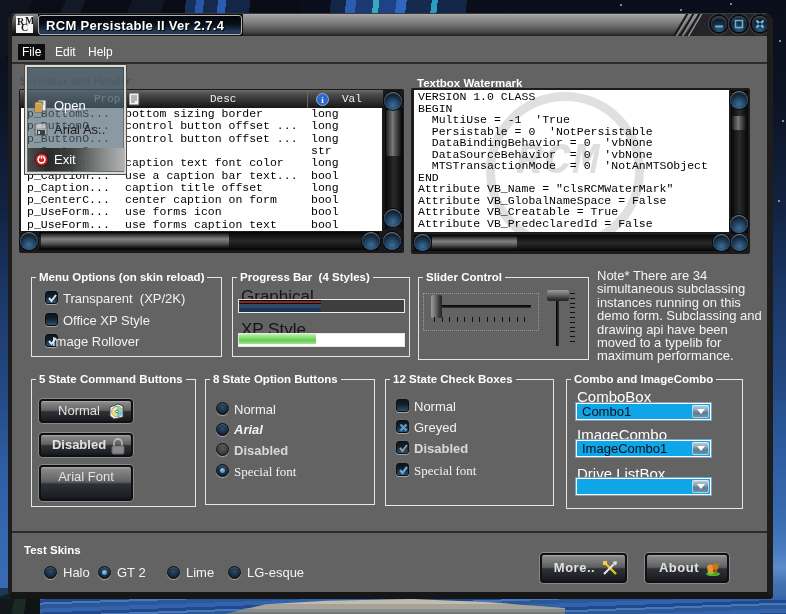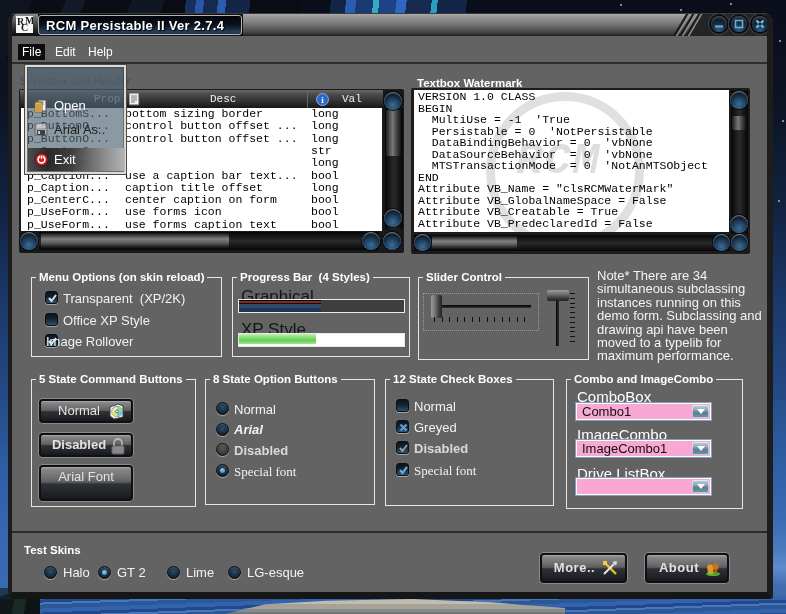--- a/index.html
+++ b/index.html
@@ -96,21 +96,21 @@
  linear-gradient(180deg,#0a0a0a 0 1px,#8a2420 1px 3px,#101010 3px 4px,#2c4a6a 4px 8px,#1e3450 8px 12px)}
 #pgXP{left:238px;top:333px;width:167px;height:14px;border:1px solid #e8e8e8;background:#fff}
 #pgXPFill{position:absolute;left:0;top:0;width:77px;height:10px;background:
  linear-gradient(180deg,#c4f0b6 0%,#8ee07c 30%,#66cc55 65%,#9ce88e 100%)}
 .dlab{position:absolute;font-size:17px;color:#141414}
 
 #sldFocus{left:423px;top:293px;width:116px;height:38px;border:1px dotted #9a9a9a}
 .stickh{position:absolute;width:1px;height:5px;background:#101010}
 .stickv{position:absolute;width:5px;height:1px;background:#101010}
 
-.combo{position:absolute;width:137px;height:19px;background:#f9a8d4;border:1px solid #7fa0b8;
+.combo{position:absolute;width:137px;height:19px;background:#0ea5e9;border:1px solid #7fa0b8;
  box-shadow:inset 0 0 0 1px #fff;font-size:13px;color:#101010;line-height:17px;padding-left:6px}
 .combtn{position:absolute;right:2px;top:2px;width:17px;height:13px;border-radius:2px;
  background:linear-gradient(180deg,#c4d4de 0%,#8fabbc 35%,#597d92 60%,#7195a8 100%);
  box-shadow:inset 0 0 0 1px rgba(255,255,255,.55)}
 .combtn::after{content:"";position:absolute;left:4.5px;top:4px;border-left:4px solid transparent;border-right:4px solid transparent;border-top:5px solid #fff}
 .slab{position:absolute;font-size:15px;color:#fff}
 
 #fmenu{left:25px;top:65px;width:101px;height:109px;z-index:50;background:rgba(79,100,116,.66);
  border:2px solid #dedcd2;box-shadow:0 0 0 1px #4a4a4a, inset 0 0 0 1px rgba(40,50,60,.4)}
 .fitem{position:absolute;left:0;width:100%;height:24px;font-size:13px;color:#fff;line-height:24px}
@@ -199,21 +199,21 @@
         <circle cx="6.5" cy="6.5" r="6" fill="#2a6acc" stroke="#9ac"></circle>
         <text x="6.5" y="10" font-size="9" font-weight="bold" fill="#fff" text-anchor="middle" font-family="Liberation Serif">i</text>
       </svg>
     <span style="position:absolute;left:322px">Val</span>
   </div>
   <div id="lvRows">
     <div class="lvrow" style="top:0px"><span class="c1">p_BottomS...</span><span class="c2">bottom sizing border</span><span class="c3">long</span></div>
     <div class="lvrow" style="top:12.3px"><span class="c1">p_ButtonO...</span><span class="c2">control button offset ...</span><span class="c3">long</span></div>
     <div class="lvrow" style="top:24.6px"><span class="c1">p_ButtonO...</span><span class="c2">control button offset ...</span><span class="c3">long</span></div>
     <div class="lvrow" style="top:36.9px"><span class="c1">p_CustomC...</span><span class="c3">str</span></div>
-    <div class="lvrow" style="top:49.2px"><span class="c1">p_Caption...</span><span class="c3">long</span></div>
+    <div class="lvrow" style="top:49.2px"><span class="c1">p_Caption...</span><span class="c2">caption text font color</span><span class="c3">long</span></div>
     <div class="lvrow" style="top:61.5px"><span class="c1">p_Caption...</span><span class="c2">use a caption bar text...</span><span class="c3">bool</span></div>
     <div class="lvrow" style="top:73.8px"><span class="c1">p_Caption...</span><span class="c2">caption title offset</span><span class="c3">long</span></div>
     <div class="lvrow" style="top:86.1px"><span class="c1">p_CenterC...</span><span class="c2">center caption on form</span><span class="c3">bool</span></div>
     <div class="lvrow" style="top:98.4px"><span class="c1">p_UseForm...</span><span class="c2">use forms icon</span><span class="c3">bool</span></div>
     <div class="lvrow" style="top:110.7px"><span class="c1">p_UseForm...</span><span class="c2">use forms caption text</span><span class="c3">bool</span></div>
   </div>
   <div class="vtrack" style="left:366px;top:19px;width:18px;height:121px"></div>
   <div class="vthumb" style="left:367px;top:21px;width:15px;height:46px"></div>
   <div class="sphere" style="left:365px;top:3px"></div>
   <div class="sphere" style="left:365px;top:120px"></div>
@@ -262,21 +262,21 @@
     </svg>
   </div>
 <div class="ctext abs" style="left:63px;top:291px">Transparent&nbsp; (XP/2K)</div>
 <div class="cb abs" style="left:45px;top:313px"></div>
 <div class="ctext abs" style="left:63px;top:313px">Office XP Style</div>
 <div class="cb abs" style="left:45px;top:334px">
     <svg width="13" height="13">
       <path d="M3 6 L5.5 9 L10 3" stroke="#cde8f4" stroke-width="2" fill="none"></path>
     </svg>
   </div>
-<div class="ctext abs" style="left:46px;top:334px">Image Rollover</div>
+<div class="ctext abs" style="left:52px;top:334px">Image Rollover</div>
 
 <div class="grp" style="left:232px;top:277px;width:178px;height:80px">
     <span class="glab">Progress Bar&nbsp; (4 Styles)</span>
   </div>
 <div class="dlab abs" style="left:241px;top:287px">Graphical</div>
 <div id="pgGraph" class="abs">
     <div id="pgGraphFill"></div>
   </div>
 <div class="dlab abs" style="left:241px;top:320px">XP Style</div>
 <div id="pgXP" class="abs">

